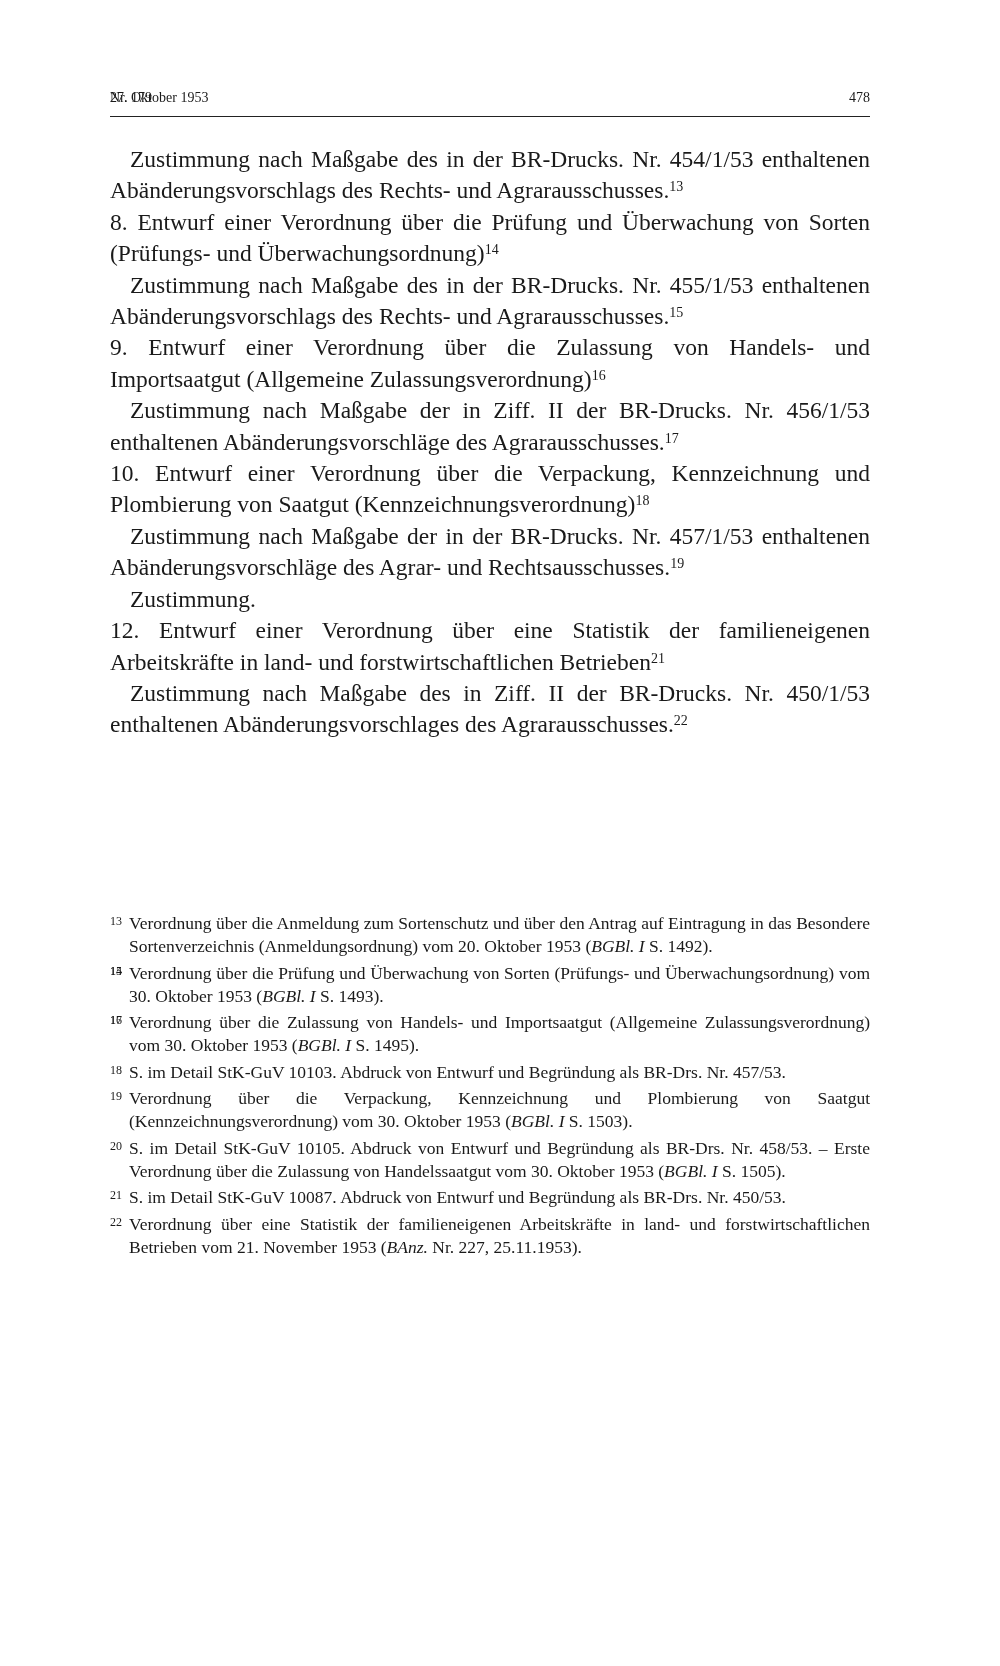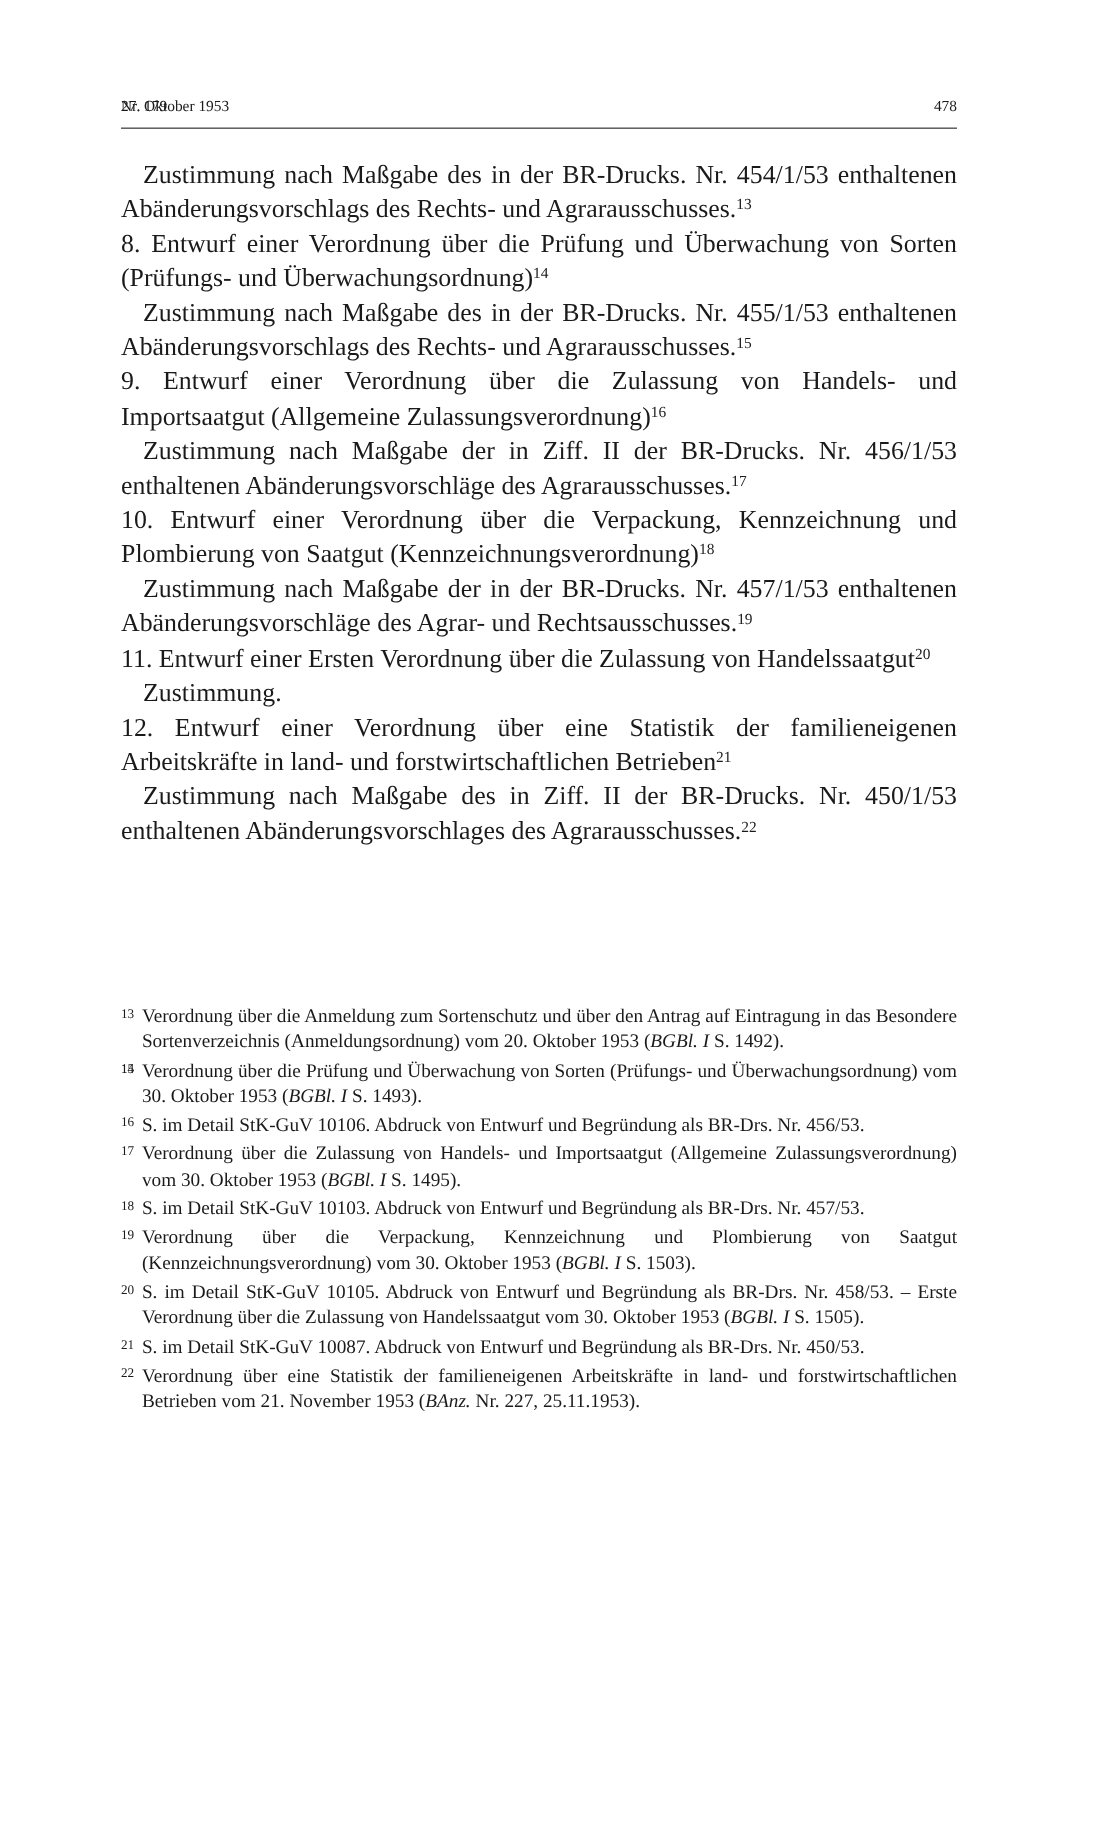--- a/index.html
+++ b/index.html
@@ -50,31 +50,30 @@
   <div class="header-rule"></div>
 
   <div class="body-text">
     <p class="para indent"><span>Zustimmung nach Maßgabe des in der BR-Drucks. Nr. 454/1/53 enthaltenen Abänderungsvorschlags des Rechts- und Agrarausschusses.</span><sup class="fn">13</sup></p>
     <p class="para"><span>8. Entwurf einer Verordnung über die Prüfung und Überwachung von Sorten (Prüfungs- und Überwachungsordnung)</span><sup class="fn">14</sup></p>
     <p class="para indent"><span>Zustimmung nach Maßgabe des in der BR-Drucks. Nr. 455/1/53 enthaltenen Abänderungsvorschlags des Rechts- und Agrarausschusses.</span><sup class="fn">15</sup></p>
     <p class="para"><span>9. Entwurf einer Verordnung über die Zulassung von Handels- und Importsaatgut (Allgemeine Zulassungsverordnung)</span><sup class="fn">16</sup></p>
     <p class="para indent"><span>Zustimmung nach Maßgabe der in Ziff. II der BR-Drucks. Nr. 456/1/53 enthaltenen Abänderungsvorschläge des Agrarausschusses.</span><sup class="fn">17</sup></p>
     <p class="para"><span>10. Entwurf einer Verordnung über die Verpackung, Kennzeichnung und Plombierung von Saatgut (Kennzeichnungsverordnung)</span><sup class="fn">18</sup></p>
     <p class="para indent"><span>Zustimmung nach Maßgabe der in der BR-Drucks. Nr. 457/1/53 enthaltenen Abänderungsvorschläge des Agrar- und Rechtsausschusses.</span><sup class="fn">19</sup></p>
-    <p class="para last-left"><span>11. Entwurf einer Ersten Verordnung über die Zulassung von Handelssaatgut</span><sup class="fn">20</sup></p>
     <p class="para indent"><span>Zustimmung.</span></p>
     <p class="para"><span>12. Entwurf einer Verordnung über eine Statistik der familieneigenen Arbeitskräfte in land- und forstwirtschaftlichen Betrieben</span><sup class="fn">21</sup></p>
     <p class="para indent"><span>Zustimmung nach Maßgabe des in Ziff. II der BR-Drucks. Nr. 450/1/53 enthaltenen Abänderungsvorschlages des Agrarausschusses.</span><sup class="fn">22</sup></p>
   </div>
 
   <div class="footnotes">
     <p class="fn-item"><span class="fn-num">13</span><span>Verordnung über die Anmeldung zum Sortenschutz und über den Antrag auf Eintragung in das Besondere Sortenverzeichnis (Anmeldungsordnung) vom 20. Oktober 1953 (</span><em>BGBl. I</em><span> S. 1492).</span></p>
     <p class="fn-item"><span class="fn-num">14</span></p>
     <p class="fn-item"><span class="fn-num">15</span><span>Verordnung über die Prüfung und Überwachung von Sorten (Prüfungs- und Überwachungsordnung) vom 30. Oktober 1953 (</span><em>BGBl. I</em><span> S. 1493).</span></p>
-    <p class="fn-item"><span class="fn-num">16</span><span>S. im Detail StK-GuV 10106. Abdruck von Entwurf und Begründung als BR-Drs. Nr. 456/53.</span></p>
+    <p class="fn-item"><span class="fn-num">16</span></p>
     <p class="fn-item"><span class="fn-num">17</span><span>Verordnung über die Zulassung von Handels- und Importsaatgut (Allgemeine Zulassungsverordnung) vom 30. Oktober 1953 (</span><em>BGBl. I</em><span> S. 1495).</span></p>
     <p class="fn-item"><span class="fn-num">18</span><span>S. im Detail StK-GuV 10103. Abdruck von Entwurf und Begründung als BR-Drs. Nr. 457/53.</span></p>
     <p class="fn-item"><span class="fn-num">19</span><span>Verordnung über die Verpackung, Kennzeichnung und Plombierung von Saatgut (Kennzeichnungsverordnung) vom 30. Oktober 1953 (</span><em>BGBl. I</em><span> S. 1503).</span></p>
     <p class="fn-item"><span class="fn-num">20</span><span>S. im Detail StK-GuV 10105. Abdruck von Entwurf und Begründung als BR-Drs. Nr. 458/53. – Erste Verordnung über die Zulassung von Handelssaatgut vom 30. Oktober 1953 (</span><em>BGBl. I</em><span> S. 1505).</span></p>
     <p class="fn-item"><span class="fn-num">21</span><span>S. im Detail StK-GuV 10087. Abdruck von Entwurf und Begründung als BR-Drs. Nr. 450/53.</span></p>
     <p class="fn-item"><span class="fn-num">22</span><span>Verordnung über eine Statistik der familieneigenen Arbeitskräfte in land- und forstwirtschaftlichen Betrieben vom 21. November 1953 (</span><em>BAnz.</em><span> Nr. 227, 25.11.1953).</span></p>
   </div>
 </div>
 
 </body></html>

